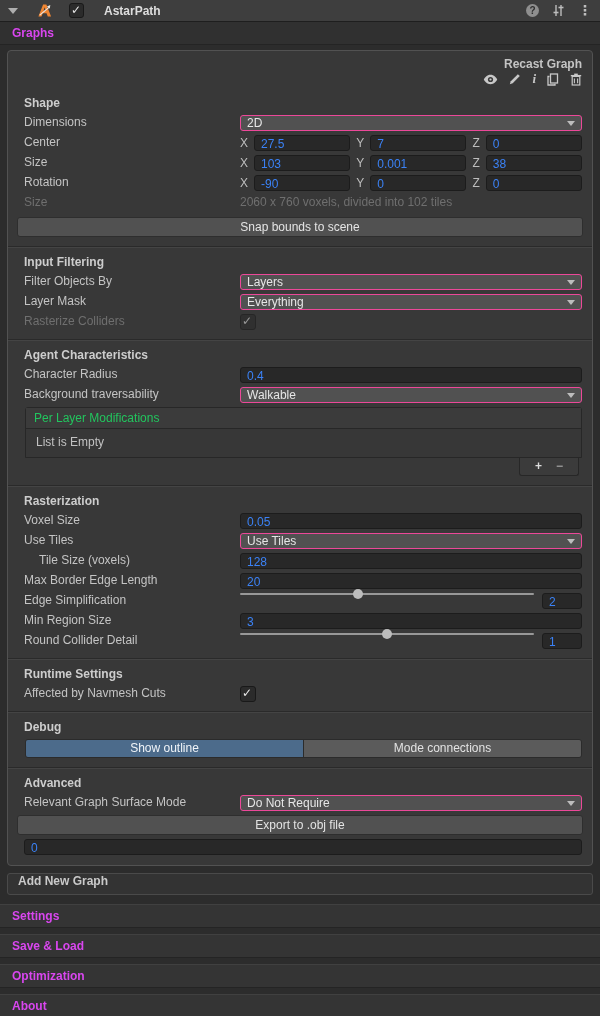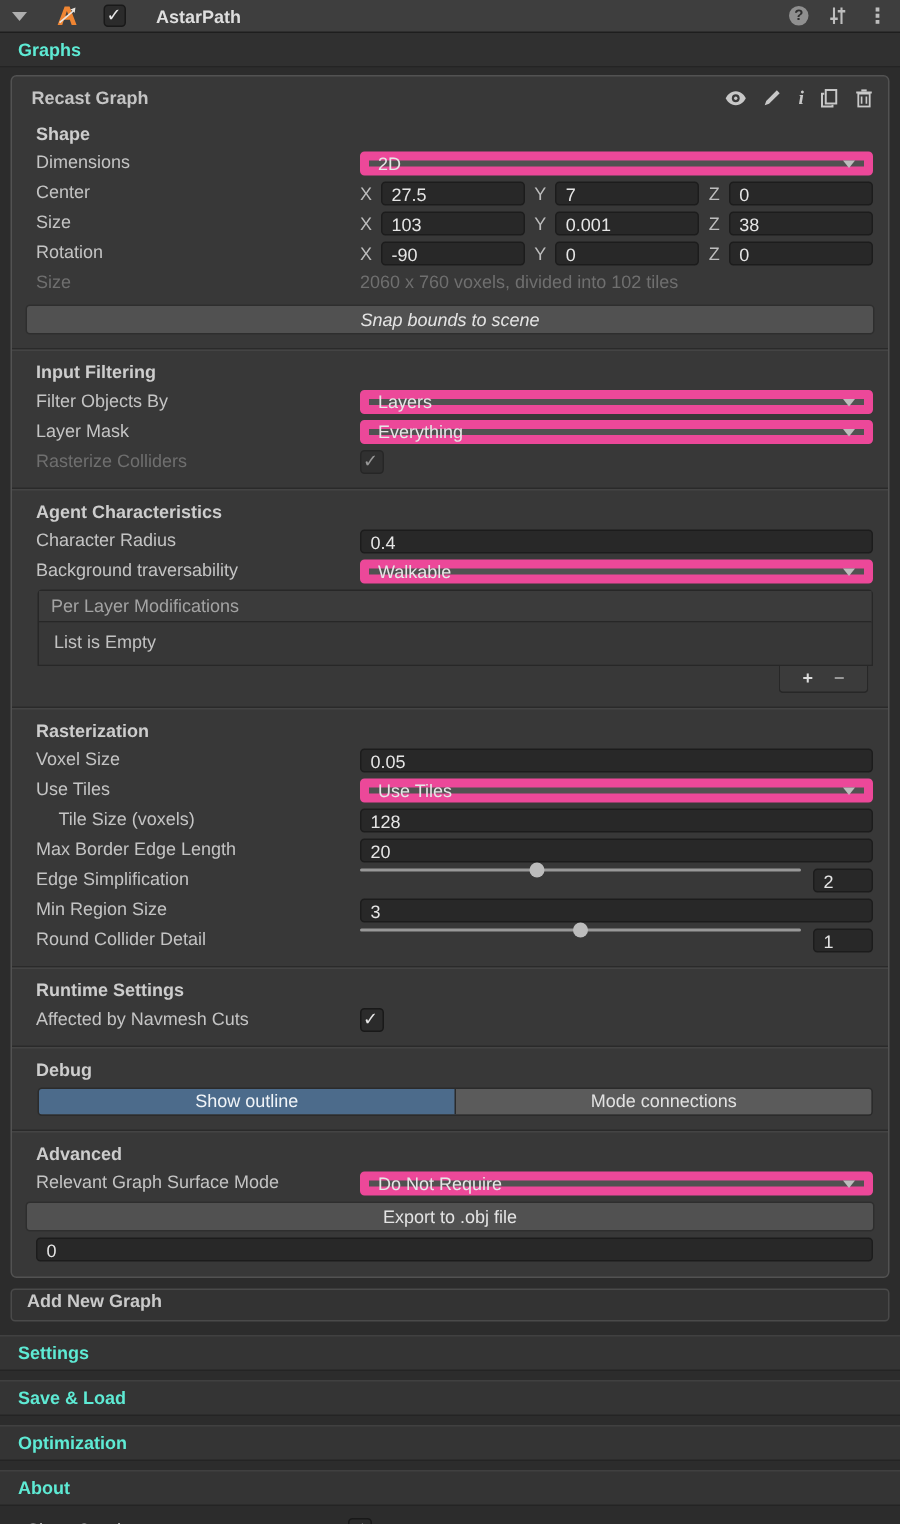--- a/index.html
+++ b/index.html
@@ -21,77 +21,77 @@
   .comp-title{font-weight:bold;color:#dedede;margin-left:3px;}
   .header-right{margin-left:auto;display:flex;align-items:center;gap:13px;}
   .help-circle{
     width:13px;height:13px;border-radius:50%;background:#8f8f8f;color:#2f2f2f;
     font-size:10px;font-weight:bold;display:flex;align-items:center;justify-content:center;cursor:pointer;
   }
   .kebab{color:#bdbdbd;font-size:14px;font-weight:bold;cursor:pointer;line-height:13px;}
 
   .section-row{
     height:22px;background:#343434;border-top:1px solid #404040;border-bottom:1px solid #242424;
-    display:flex;align-items:center;padding-left:12px;font-weight:bold;color:#5eead4;cursor:pointer;
+    display:flex;align-items:center;padding-left:12px;font-weight:bold;color:#d946ef;cursor:pointer;
   }
   .section-gap{height:6px;}
 
   .graph-box{
     margin:5px 7px 0 7px;background:#383838;border:1px solid #525252;border-radius:4px;
     padding-bottom:6px;
   }
-  .graph-title-row{display:flex;align-items:center;padding:6px 10px 2px 13px;}
+  .graph-title-row{display:flex;align-items:flex-end;padding:6px 10px 2px 13px;flex-direction:column;}
   .graph-title{font-weight:bold;color:#c4c4c4;}
   .graph-icons{margin-left:auto;display:flex;align-items:center;gap:11px;}
   .gicon{cursor:pointer;display:flex;align-items:center;}
   .info-i{font-family:"Liberation Serif","DejaVu Serif",serif;font-style:italic;font-weight:bold;color:#c8c8c8;font-size:13px;}
 
   .subheading{font-weight:bold;color:#cdcdcd;margin:7px 0 5px 16px;}
   .row{display:flex;align-items:flex-start;height:16px;margin:4px 10px 4px 16px;}
   .row .label{width:216px;flex:0 0 216px;color:#c4c4c4;}
   .row .label.indent{padding-left:15px;box-sizing:border-box;}
   .row .label.disabled,.disabled-text{color:#6f6f6f;}
 
   .field{
     flex:1;height:16px;line-height:16px;background:#282828;border:1px solid #1c1c1c;
-    border-radius:3px;padding:0 6px;color:#e5e5e5;cursor:text;box-sizing:border-box;
+    border-radius:3px;padding:0 6px;color:#3b82f6;cursor:text;box-sizing:border-box;
   }
   .dropdown{
-    flex:1;height:16px;background:#515151;border:6px solid #ec4899;border-radius:3px;
+    flex:1;height:16px;background:#515151;border:1px solid #ec4899;border-radius:3px;
     display:flex;align-items:center;padding:0 6px;color:#e6e6e6;cursor:pointer;box-sizing:border-box;
   }
   .dd-arrow{
     margin-left:auto;width:0;height:0;border-left:4px solid transparent;
     border-right:4px solid transparent;border-top:5px solid #bdbdbd;
   }
   .vec3{flex:1;display:flex;align-items:center;gap:6px;}
   .vec3 .axis{color:#bdbdbd;flex:0 0 auto;}
   .vec3 .field{flex:1;min-width:0;}
 
   .ubutton{
     height:18px;line-height:18px;background:#515151;border:1px solid #2e2e2e;border-radius:3px;
     color:#e4e4e4;text-align:center;cursor:pointer;
   }
-  .snap-btn{margin:6px 9px 2px 9px;font-style:italic;}
+  .snap-btn{margin:6px 9px 2px 9px;}
   .export-btn{margin:2px 9px 2px 9px;}
 
   .divider{border-top:1px solid #2a2a2a;border-bottom:1px solid #444444;margin-top:9px;}
 
   .checkbox{
     width:14px;height:14px;background:#2b2b2b;border:1px solid #191919;border-radius:3px;
     position:relative;cursor:pointer;flex:0 0 auto;
   }
   .checkbox.checked::after{
     content:"✓";position:absolute;left:1px;top:-1px;color:#e8e8e8;font-size:12px;font-weight:bold;
   }
   .checkbox.disabled{opacity:.55;}
   .checkbox.small{width:13px;height:13px;}
 
   .plm-box{margin:2px 10px 0 17px;border:1px solid #272727;border-radius:3px 3px 0 0;}
-  .plm-header{background:#3b3b3b;padding:3px 8px;color:#a3a3a3;border-bottom:1px solid #272727;cursor:pointer;}
+  .plm-header{background:#3b3b3b;padding:3px 8px;color:#22c55e;border-bottom:1px solid #272727;cursor:pointer;}
   .plm-body{background:#373737;padding:6px 10px 8px 10px;color:#c2c2c2;}
   .plm-footer-wrap{display:flex;justify-content:flex-end;margin:0 13px 0 0;}
   .plm-footer{
     width:58px;height:17px;background:#3b3b3b;border:1px solid #272727;border-top:none;
     border-radius:0 0 3px 3px;display:flex;align-items:center;justify-content:center;gap:14px;
   }
   .plm-footer span{cursor:pointer;font-weight:bold;color:#dcdcdc;line-height:15px;}
   .plm-footer .minus{color:#9a9a9a;}
 
   .slider{flex:1;display:flex;align-items:center;margin-right:8px;cursor:pointer;}

